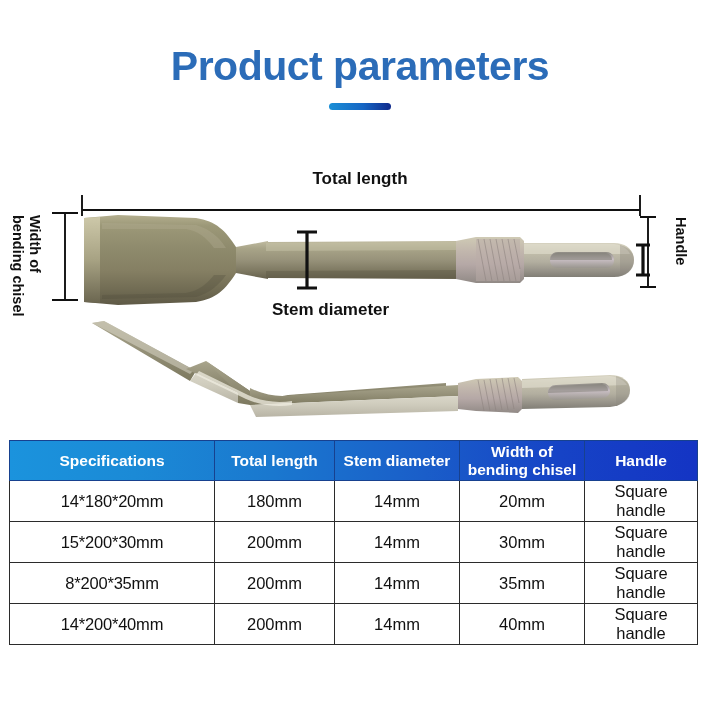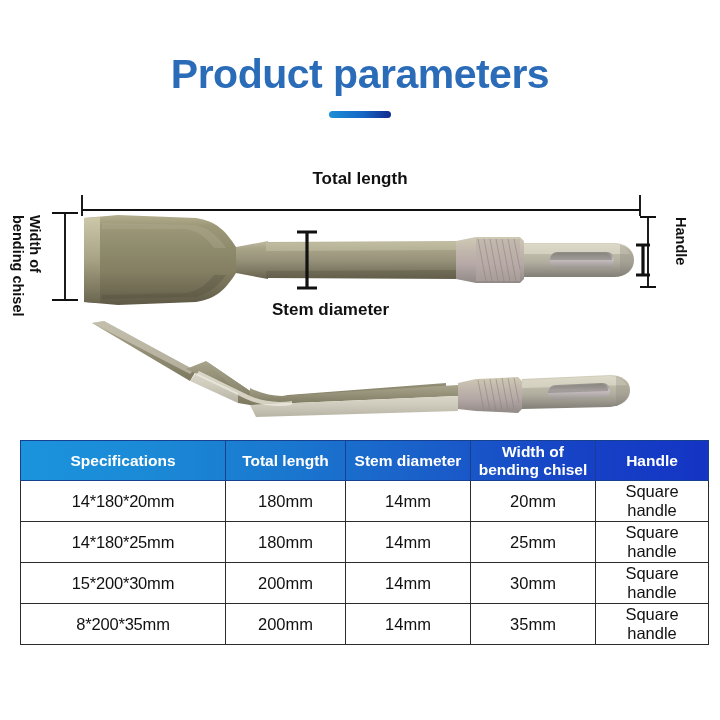--- a/index.html
+++ b/index.html
@@ -21,21 +21,21 @@
     position: absolute;
     top: 44px; left: 0; width: 720px;
     text-align: center;
   }
   .page-title {
     font-size: 41px;
     font-weight: bold;
     color: #2b6cb8;
     letter-spacing: -0.5px;
     line-height: 1.08;
-    margin: 8px;
+    margin: 0;
   }
   .accent-bar {
     width: 62px; height: 7px;
     margin: 15px auto 0;
     border-radius: 4px;
     background: linear-gradient(to right, #1b8fd6 0%, #1666c4 55%, #102a8c 100%);
   }
 
   
   .diagram {
@@ -64,21 +64,21 @@
   }
   .dim-line-thick {
     stroke: #111111;
     stroke-width: 3.2;
     fill: none;
   }
 
   
   .spec-table-wrap {
     position: absolute;
-    left: 20px; top: 440px;
+    left: 9px; top: 440px;
     width: 688px;
   }
   table.spec-table {
     width: 100%;
     border-collapse: collapse;
     table-layout: fixed;
   }
   table.spec-table th,
   table.spec-table td {
     border: 1.5px solid #2b2b2b;
@@ -297,37 +297,37 @@
       </thead>
       <tbody>
         <tr>
           <td class="col-spec">14*180*20mm</td>
           <td>180mm</td>
           <td>14mm</td>
           <td>20mm</td>
           <td class="col-handle">Square handle</td>
         </tr>
         <tr>
-          <td class="col-spec">14*180*25mm</td>
-          <td>180mm</td>
-          <td>14mm</td>
-          <td>25mm</td>
-          <td class="col-handle">Square handle</td>
-        </tr>
-        <tr>
           <td class="col-spec">15*200*30mm</td>
           <td>200mm</td>
           <td>14mm</td>
           <td>30mm</td>
           <td class="col-handle">Square handle</td>
         </tr>
         <tr>
           <td class="col-spec">8*200*35mm</td>
           <td>200mm</td>
           <td>14mm</td>
           <td>35mm</td>
           <td class="col-handle">Square handle</td>
         </tr>
+        <tr>
+          <td class="col-spec">14*200*40mm</td>
+          <td>200mm</td>
+          <td>14mm</td>
+          <td>40mm</td>
+          <td class="col-handle">Square handle</td>
+        </tr>
       </tbody>
     </table>
   </div>
 
 </div>
 
 </body></html>

